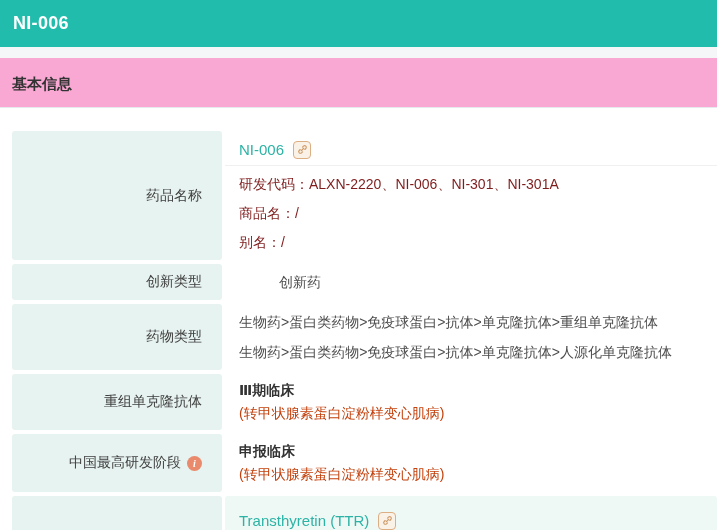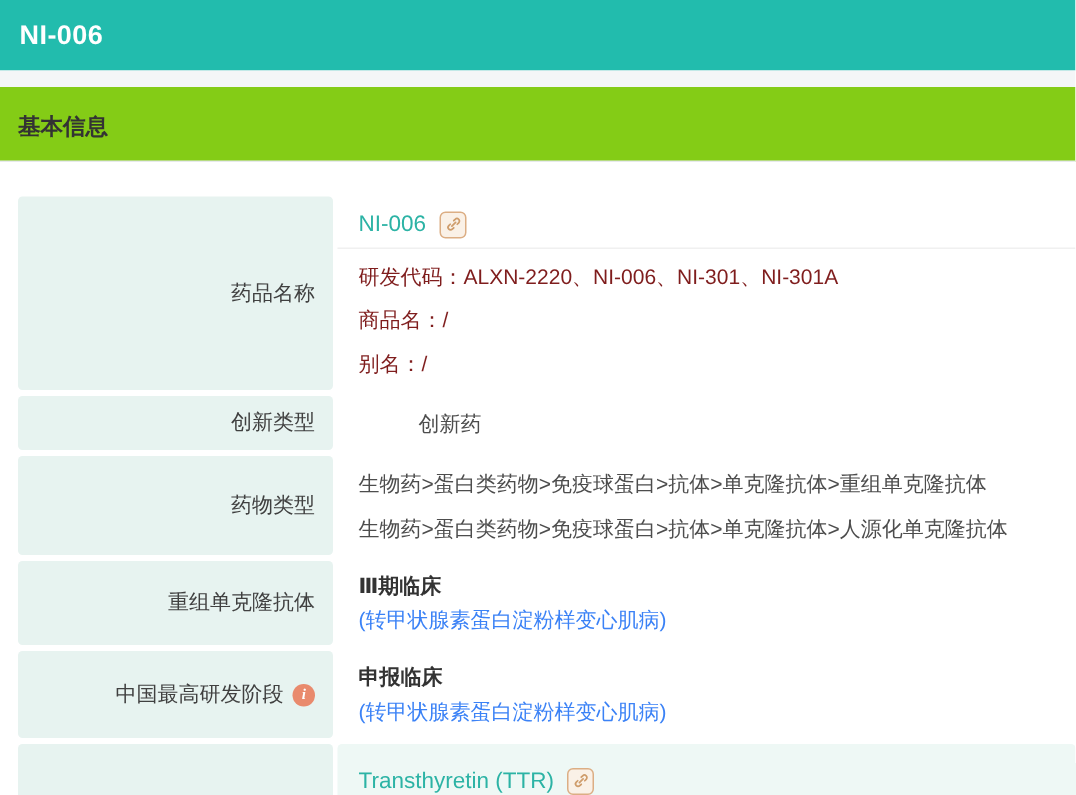--- a/index.html
+++ b/index.html
@@ -7,29 +7,29 @@
     font-family:"Liberation Sans","DejaVu Sans",sans-serif; }
 
   
   .page-header { height:47px; background:#22bcad; display:flex; align-items:center;
     padding-left:13px; }
   .page-title { color:#ffffff; font-size:18px; font-weight:bold; letter-spacing:.3px; }
 
   .page-gap { height:11px; background:#f4f6f7; }
 
   
-  .section-header { padding:17px 12px 13px 12px; border-bottom:1px solid #e7eaec; background:#84cc16; }
+  .section-header { padding:17px 12px 13px 12px; border-bottom:1px solid #e7eaec; background:#f9a8d4; }
   .section-title { font-size:15px; font-weight:bold; color:#333; }
 
   
   .info-table { margin-top:23px; }
   .row { display:flex; margin:0 0 4px 12px; }
   .row-label { width:210px; flex:0 0 210px; background:#e7f3f0; border-radius:3px;
     display:flex; align-items:center; justify-content:flex-end;
-    padding-right:12px; margin-right:3px; color:#404040; font-size:14px; }
+    padding-right:20px; margin-right:3px; color:#404040; font-size:14px; }
   .row-value { flex:1; display:flex; flex-direction:column; justify-content:center;
     font-size:14px; color:#4d4d4d; }
   .pad { padding-left:14px; }
 
   .r1 { height:129px; }
   .r2 { height:36px;gap:40px; }
   .r3 { height:66px; }
   .r4 { height:56px; }
   .r5 { height:58px; }
   .r6 { height:40px; }
@@ -40,21 +40,21 @@
   .detail-block { padding-top:4px; }
 
   .link-text { color:#2cb3a5; font-size:15px; text-decoration:none; cursor:pointer; }
   .link-icon { width:18px; height:18px; margin-left:9px; border:1px solid #dcae84;
     border-radius:4px; background:#faf1e7; display:inline-flex; align-items:center;
     justify-content:center; cursor:pointer; flex:0 0 auto; }
 
   .type-line { line-height:30px; color:#4d4d4d; }
 
   .stage-line { font-weight:bold; color:#333; line-height:23px; }
-  .indication-line { color:#3b82f6; line-height:23px; }
+  .indication-line { color:#c2410c; line-height:23px; }
 
   .info-icon { width:15px; height:15px; border-radius:50%; background:#e98a6d;
     color:#fff; display:inline-flex; align-items:center; justify-content:center;
     font-size:10px; font-style:italic; font-weight:bold;
     font-family:"Liberation Serif","DejaVu Serif",serif; margin-left:6px; cursor:pointer; }
 
   .row-value.highlight { background:#eef8f5; border-radius:3px; justify-content:flex-start; padding-top:9px; }
 </style>
 </head>
 <body>

